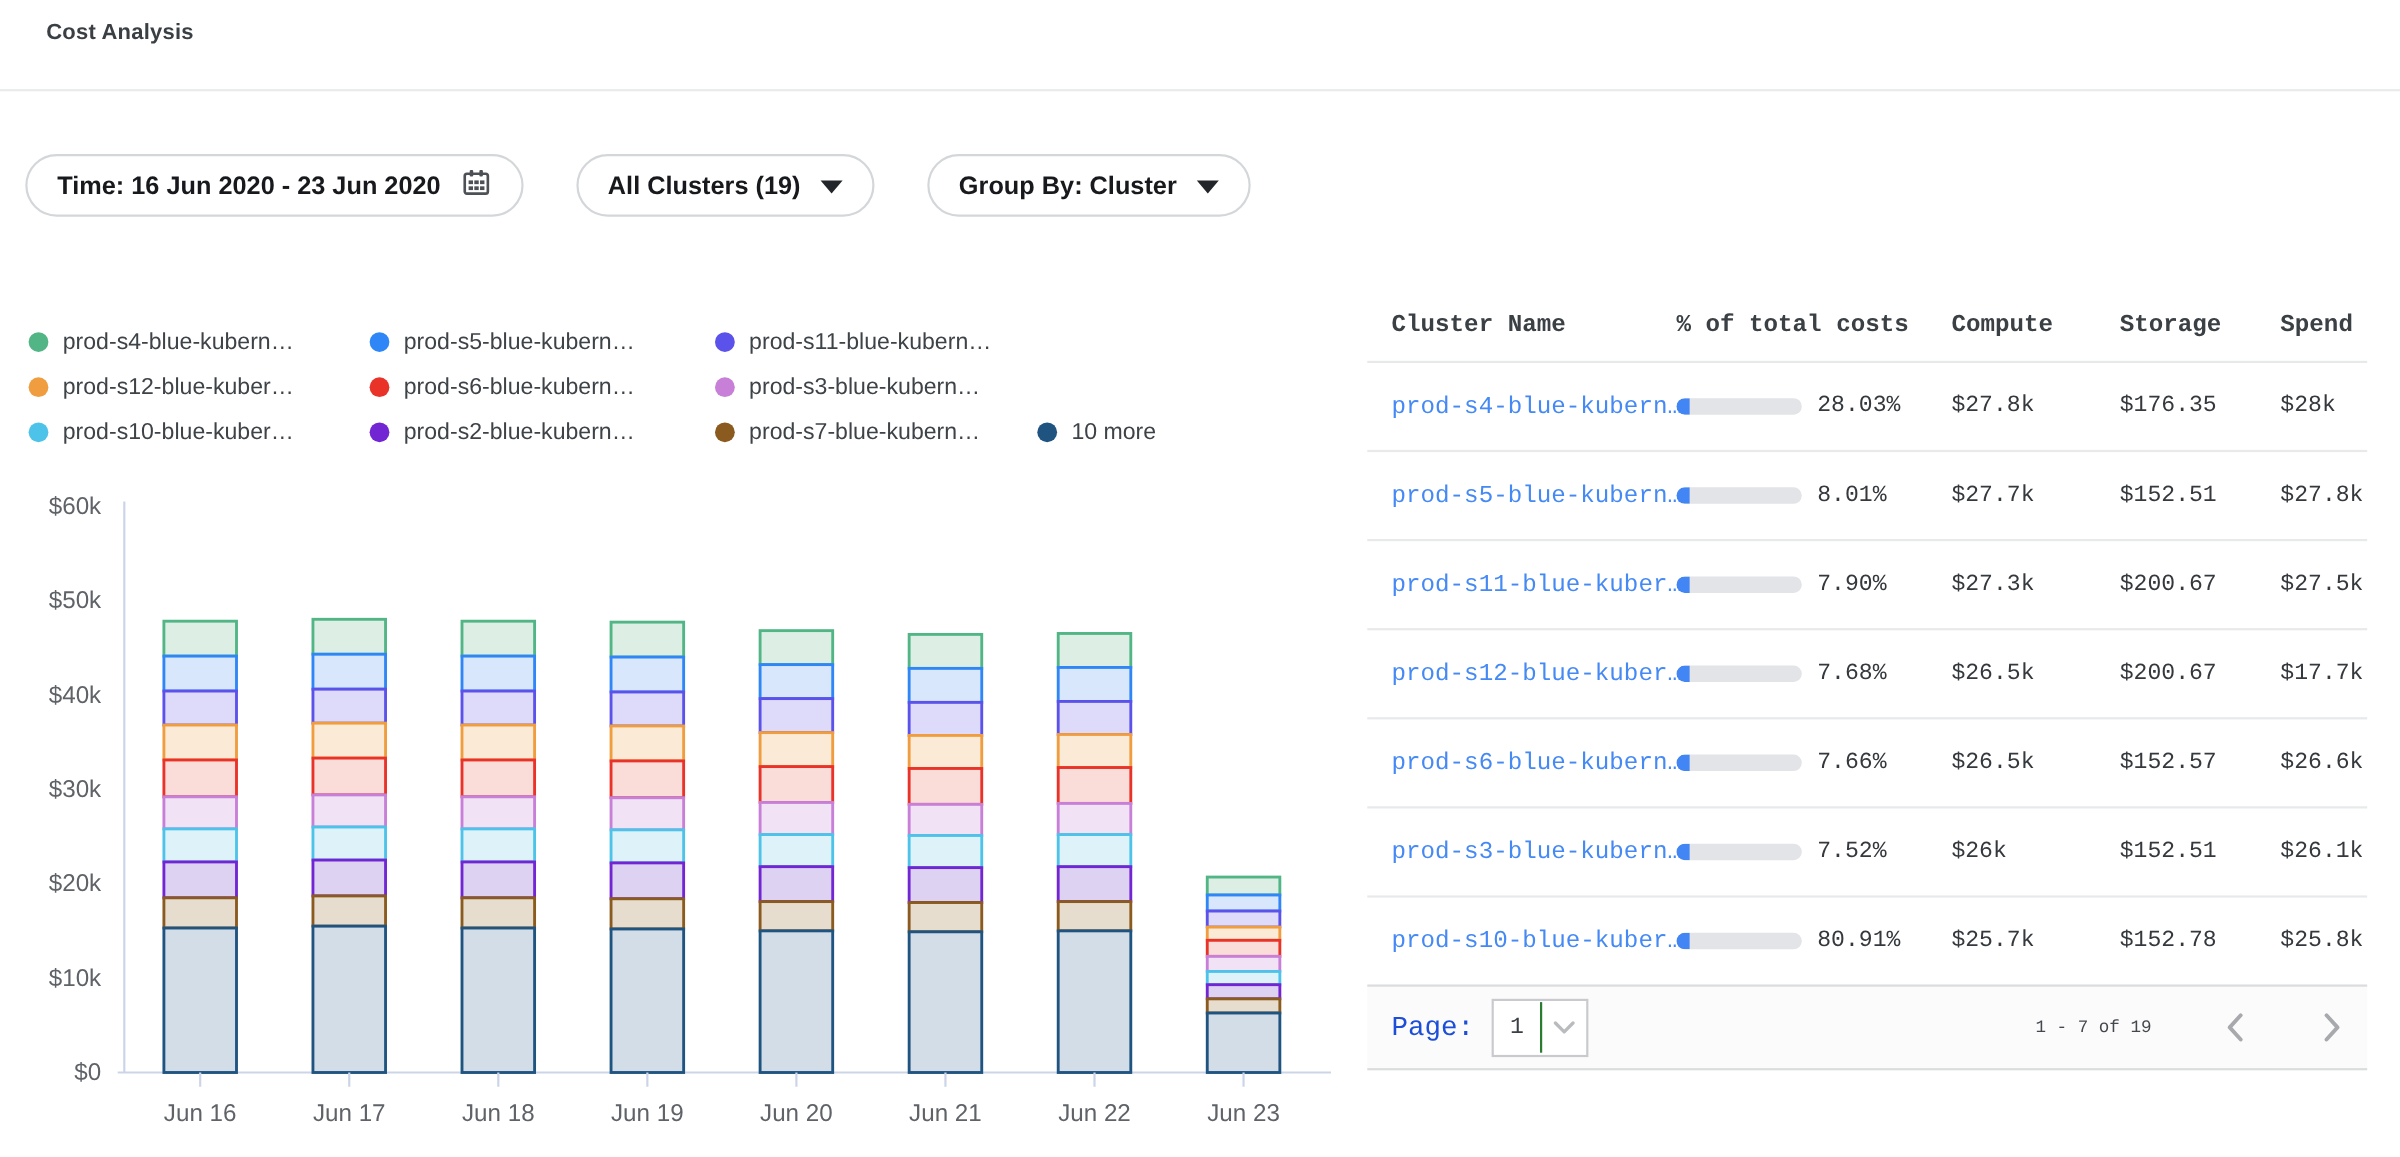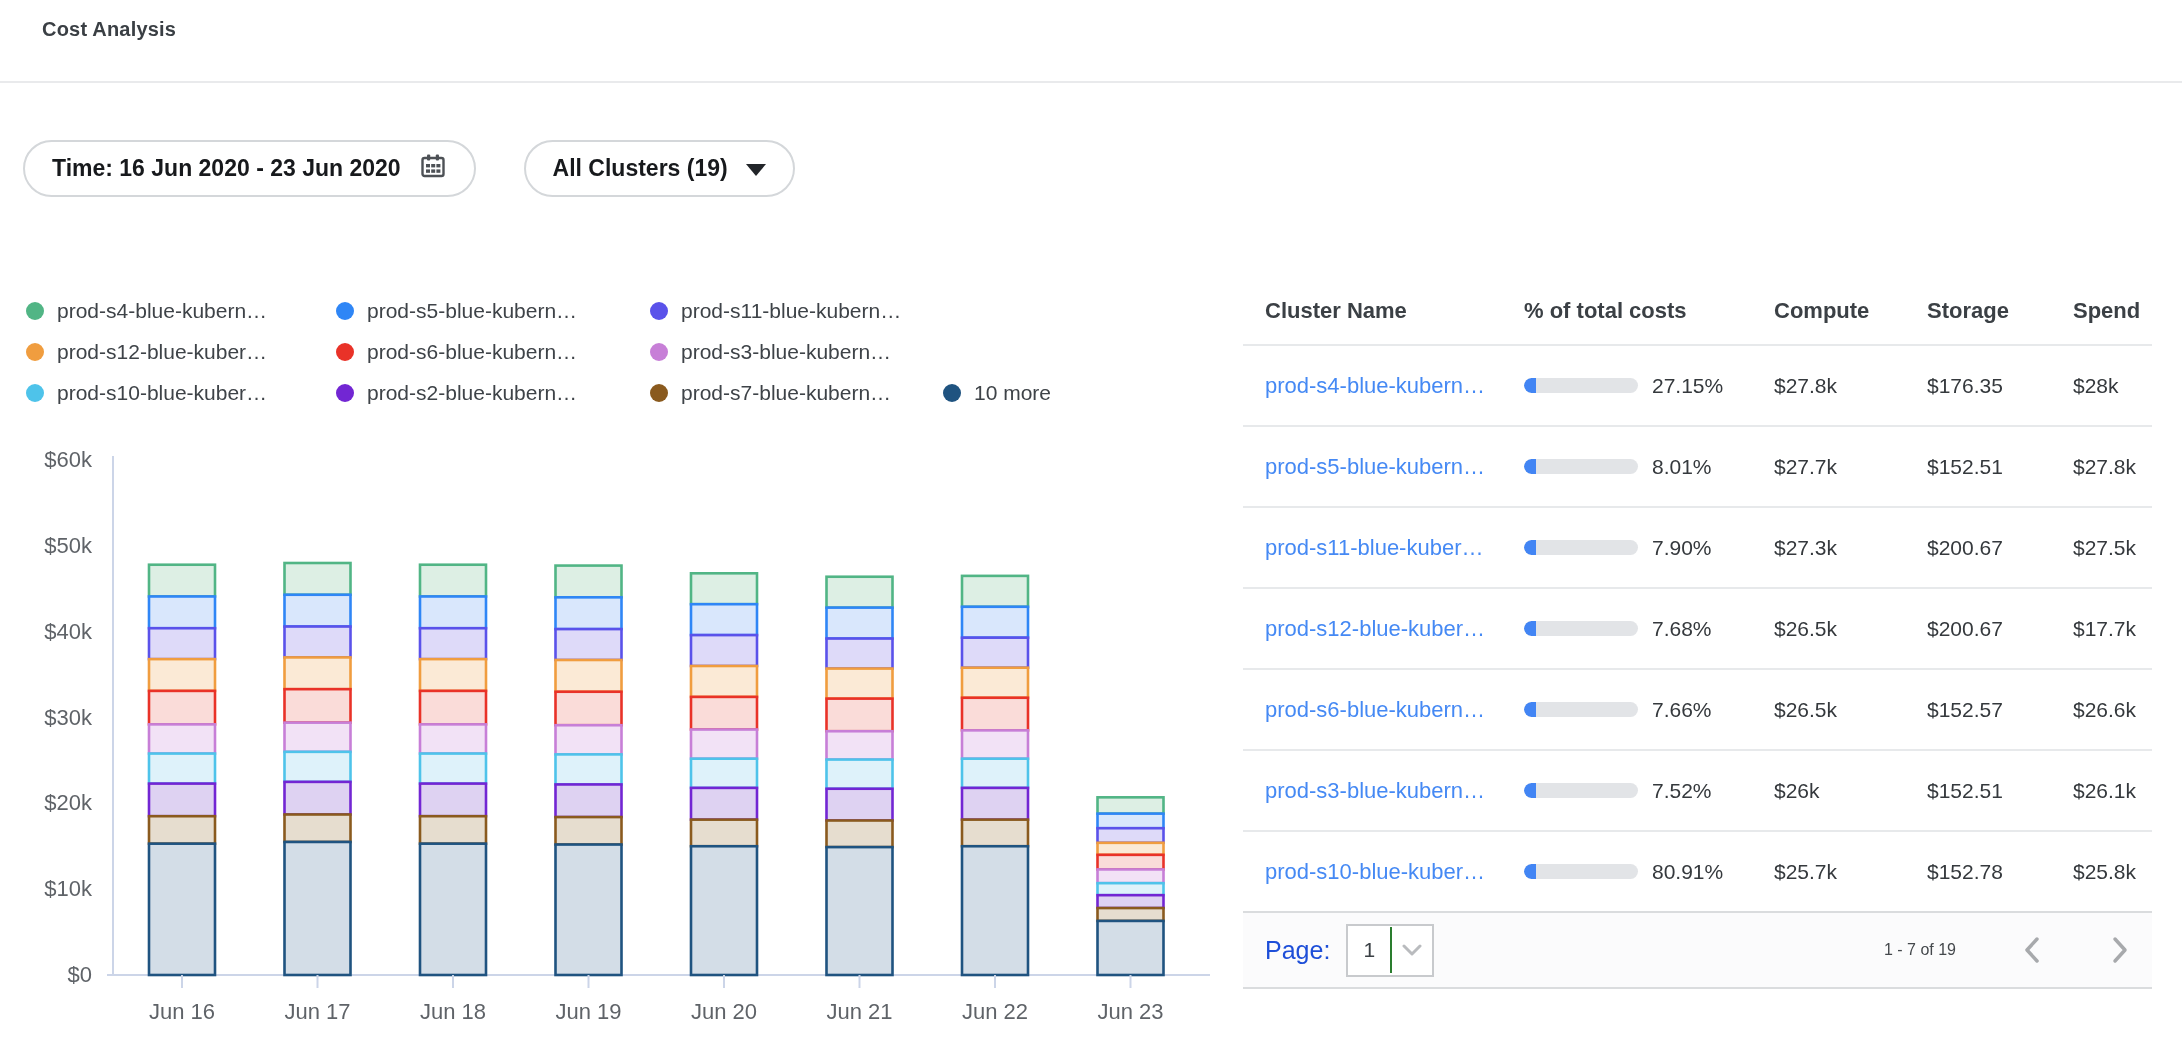--- a/index.html
+++ b/index.html
@@ -23,21 +23,21 @@
   
   .legend { position:absolute; left:26px; top:299px; display:grid;
             grid-template-columns:310px 314px 293px auto; row-gap:17px; }
   .legend-item { display:flex; align-items:center; gap:13px; font-size:21px; color:#3e4348; cursor:pointer; }
   .legend-dot { width:18px; height:18px; border-radius:50%; flex:0 0 auto; }
 
   
   .chart-svg { position:absolute; left:0; top:430px; }
 
   
-  .table-col { position:absolute; left:1243px; top:278px; width:909px; }
+  .table-col { position:absolute; left:1243px; top:262px; width:909px;font-family:Liberation Mono, monospace; }
   .t-grid { display:grid; grid-template-columns:259px 250px 153px 146px 1fr; align-items:center; padding-left:22px; }
   .t-header { height:66px; font-size:22px; font-weight:600; color:#3b4045; }
   .t-row { height:81px; border-top:2px solid #e7e9eb; font-size:21px; color:#35393d; }
   .t-row:first-of-type { border-top:2px solid #e7e9eb; }
   .cluster-link { color:#4589f4; text-decoration:none; font-size:22px; cursor:pointer; white-space:nowrap; }
   .pct-cell { display:flex; align-items:center; gap:14px; }
   .pct-bar { position:relative; width:114px; height:15px; background:#e2e4e7; border-radius:8px; overflow:hidden; }
   .pct-fill { position:absolute; left:0; top:0; bottom:0; background:#4285f4; border-radius:8px 0 0 8px; }
 
   .pagination { height:78px; background:#fbfbfc; border-top:2px solid #dadcde; border-bottom:2px solid #dadcde;
@@ -75,20 +75,24 @@
           <rect x="12.2" y="12" width="4" height="3.4" fill="#4d5156"></rect>
           <rect x="17.4" y="12" width="4" height="3.4" fill="#4d5156"></rect>
           <rect x="7" y="17.4" width="4" height="3.4" fill="#4d5156"></rect>
           <rect x="12.2" y="17.4" width="4" height="3.4" fill="#4d5156"></rect>
           <rect x="17.4" y="17.4" width="4" height="3.4" fill="#4d5156"></rect>
         </svg>
       </span>
     </div>
     <div class="pill">
       <span>All Clusters (19)</span>
+      <span class="caret-down"></span>
+    </div>
+    <div class="pill">
+      <span>Group By: Cluster</span>
       <span class="caret-down"></span>
     </div>
   </div>
 
   <div class="legend" id="legend">
       <div class="legend-item">
         <span class="legend-dot" style="background: rgb(81, 181, 133);"></span>
         <span>prod-s4-blue-kubern…</span>
       </div>
       <div class="legend-item">
@@ -248,21 +252,21 @@
       <div>Spend</div>
     </div>
 
     <div id="table-rows">
         <div class="t-grid t-row">
           <div><a class="cluster-link">prod-s4-blue-kubern…</a></div>
           <div class="pct-cell">
             <div class="pct-bar">
               <div class="pct-fill" style="width: 12px;"></div>
             </div>
-            <span>27.15%</span>
+            <span>28.03%</span>
           </div>
           <div>$27.8k</div>
           <div>$176.35</div>
           <div>$28k</div>
         </div>
         <div class="t-grid t-row">
           <div><a class="cluster-link">prod-s5-blue-kubern…</a></div>
           <div class="pct-cell">
             <div class="pct-bar">
               <div class="pct-fill" style="width: 12px;"></div>

